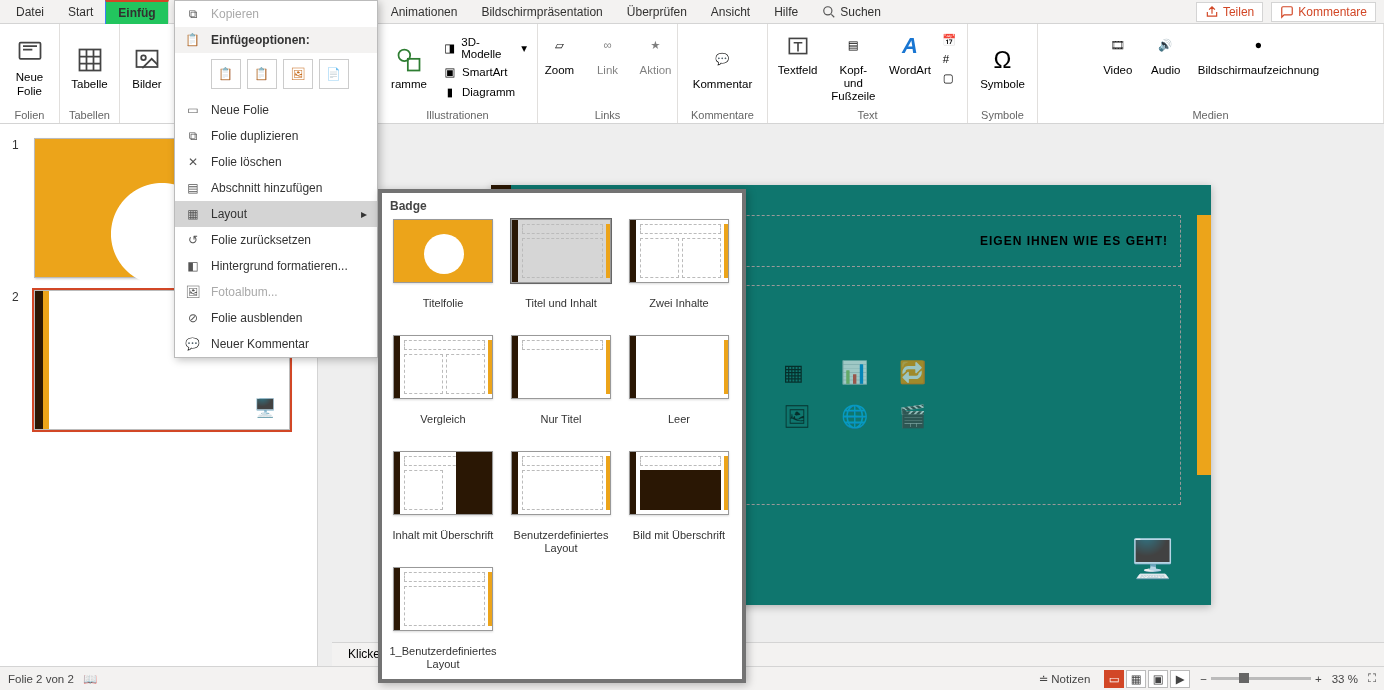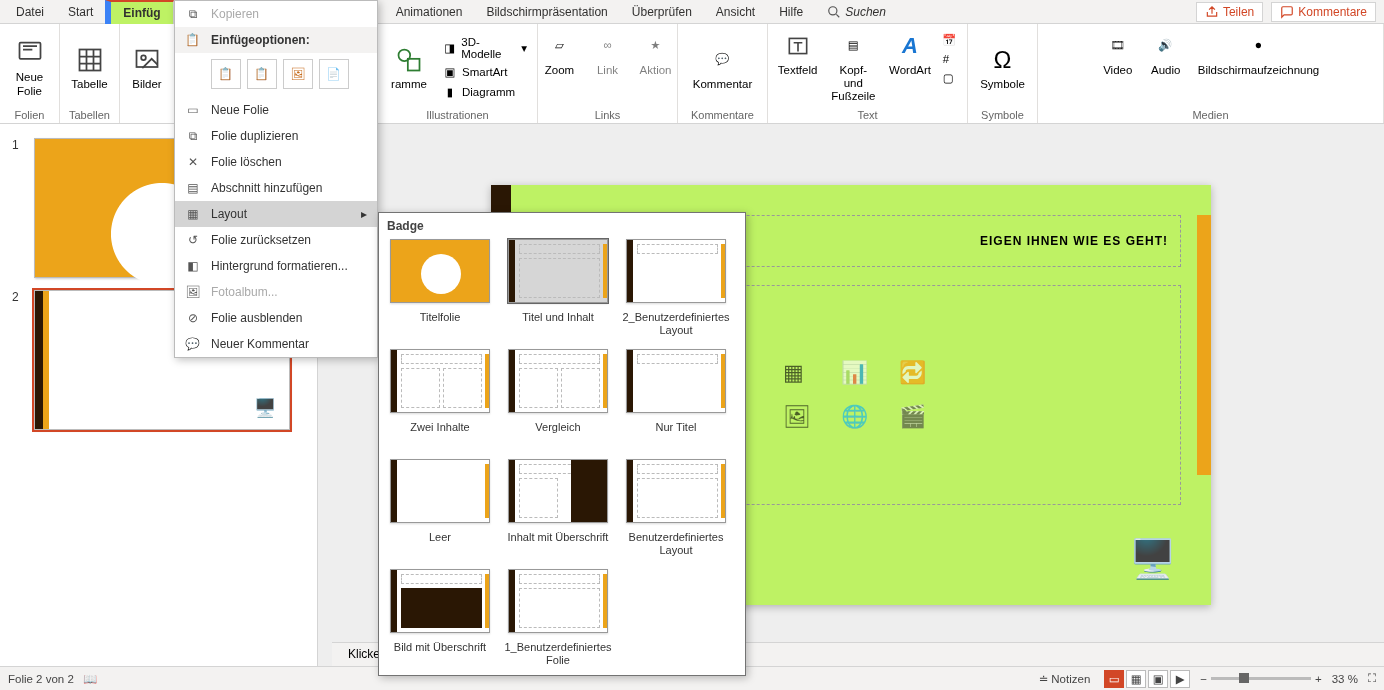--- a/index.html
+++ b/index.html
@@ -1,21 +1,21 @@
 <!DOCTYPE html>
 <html><head>
 <meta charset="utf-8">
 <style>
 * { margin: 0; padding: 0; box-sizing: border-box; font-family: "Segoe UI", sans-serif; }
 body { width: 1384px; height: 690px; background: #fff; overflow: hidden; font-size: 12px; position: relative; }
 
 
 .tab-row { height: 24px; display: flex; align-items: center; border-bottom: 1px solid #d4d4d4; background: #f3f2f1; padding-left: 4px; }
 .tab { padding: 4px 12px; color: #323130; cursor: pointer; }
-.tab.active { background: #bef264; border-top: 2px solid #d24726; border-left: 6px solid #3b82f6; border-right: 1px solid #d4d4d4; font-weight: 600; }
+.tab.active { background: #22c55e; border-top: 2px solid #d24726; border-left: 1px solid #3b82f6; border-right: 1px solid #d4d4d4; font-weight: 600; }
 .right-buttons { margin-left: auto; display: flex; gap: 8px; padding-right: 8px; padding-left: 28px; }
 .right-btn { display: flex; align-items: center; gap: 4px; padding: 2px 8px; border: 1px solid #d4d4d4; background: #fff; color: #d24726; font-size: 12px; }
 .right-btn svg { width: 14px; height: 14px; }
 
 
 .ribbon { height: 100px; display: flex; background: #fff; border-bottom: 1px solid #d4d4d4; }
 .group { border-right: 1px solid #e1dfdd; display: flex; flex-direction: column; justify-content: space-between; padding: 4px 6px 2px; }
 .group-content { display: flex; flex-direction: column; align-items: center; justify-content: center; flex: 1; }
 .group-content.row { flex-direction: row; gap: 4px; align-items: flex-start; }
 .group-label { text-align: center; font-size: 11px; color: #666; padding-top: 2px; }
@@ -30,21 +30,21 @@
 .thumb-row { display: flex; align-items: flex-start; padding: 6px 12px; gap: 10px; }
 .thumb-num { font-size: 12px; color: #333; width: 12px; }
 .thumb { width: 256px; height: 140px; border: 1px solid #bbb; box-shadow: 1px 1px 2px rgba(0,0,0,.2); position: relative; background: #fff; }
 .thumb.sel { outline: 2px solid #d24726; }
 .thumb1-bg { position:absolute; inset:0; background:#eca41a; }
 .thumb2-left { position:absolute; left:0; top:0; width:14px; height:100%; background:#2a1704; }
 .thumb2-left::after{content:"";position:absolute;inset:0;border-right:6px solid #eca41a;}
 .thumb2-ico { position:absolute; right:12px; bottom:10px; font-size:18px; }
 
 .canvas-wrap { flex:1; background:#eee; position:relative; display:flex; align-items:center; justify-content:center; }
-.slide { width:720px; height:420px; background:#bef264; box-shadow:0 2px 8px rgba(0,0,0,.25); position:relative; }
+.slide { width:720px; height:420px; background:#0f766e; box-shadow:0 2px 8px rgba(0,0,0,.25); position:relative; }
 .slide-left { position:absolute; left:0; top:0; width:20px; height:100%; background:#2a1704; }
 .slide-right-bar{position:absolute;right:0;top:30px;width:14px;height:260px;background:#eca41a;}
 .slide-title-box{position:absolute;left:50px;right:30px;top:30px;height:52px;border:1px dashed #999;display:flex;align-items:center;justify-content:flex-end;padding:0 12px;font-weight:800;font-family:Arial Black,Arial;letter-spacing:1px;}
 .slide-body-box{position:absolute;left:50px;right:30px;top:100px;height:220px;border:1px dashed #999;display:flex;align-items:center;justify-content:center;}
 .body-icons{display:grid;grid-template-columns:repeat(3,40px);gap:18px;}
 .body-icons span{font-size:22px;opacity:.6;}
 .slide-pc{position:absolute;right:34px;bottom:24px;font-size:38px;}
 
 .click-bar{position:absolute;left:318px;right:0;bottom:0;height:24px;background:#f3f2f1;border-top:1px solid #d4d4d4;padding:4px 16px;margin-left:14px;}
 
@@ -64,24 +64,24 @@
 .cm-row{display:flex;align-items:center;gap:10px;padding:5px 10px;color:#333;}
 .cm-row.disabled{color:#aaa;}
 .cm-row.highlight{background:#d4d4d4;}
 .cm-row.header{font-weight:600;background:#f3f2f1;}
 .cm-row .ico{width:16px;height:16px;display:flex;align-items:center;justify-content:center;color:#555;}
 .cm-row .arrow{margin-left:auto;}
 .cm-paste-opts{display:flex;gap:6px;padding:6px 10px 8px 36px;}
 .cm-po{width:30px;height:30px;border:1px solid #ccc;display:flex;align-items:center;justify-content:center;color:#c56a1a;}
 
 
-.layout-gallery{position:absolute;left:378px;top:212px;width:368px;background:#fff;border:1px solid #737373;box-shadow:2px 2px 8px rgba(0,0,0,.25);z-index:60;padding:0 0 6px 0;}
+.layout-gallery{position:absolute;left:378px;top:189px;width:368px;background:#fff;border:4px solid #737373;box-shadow:2px 2px 8px rgba(0,0,0,.25);z-index:60;padding:0 0 6px 0;}
 .lg-header{padding:6px 8px;font-weight:600;color:#444;}
 .lg-grid{display:flex;flex-wrap:wrap;gap:10px 12px;padding:0 8px;}
-.lg-item{width:106px;display:flex;flex-direction:column;align-items:center;gap:8px;}
+.lg-item{width:106px;display:flex;flex-direction:column;align-items:center;gap:14px;}
 .lg-thumb{width:100px;height:64px;border:1px solid #999;background:#fff;position:relative;box-shadow:0 1px 2px rgba(0,0,0,.15);}
 .lg-thumb.selected{background:#d6d6d6;outline:1px solid #666;}
 .lg-label{text-align:center;font-size:11px;color:#333;line-height:1.15;min-height:28px;}
 .lt-leftbar{position:absolute;left:0;top:0;width:6px;height:100%;background:#2a1704;}
 .lt-rightbar{position:absolute;right:0;top:4px;width:4px;bottom:4px;background:#eca41a;}
 .lt-title{position:absolute;left:10px;right:7px;top:4px;height:10px;border:1px dashed #bbb;}
 .lt-body{position:absolute;left:10px;right:7px;top:18px;bottom:4px;border:1px dashed #bbb;}
 .lt-bodyL{position:absolute;left:10px;width:40%;top:18px;bottom:4px;border:1px dashed #bbb;}
 .lt-bodyR{position:absolute;right:7px;width:40%;top:18px;bottom:4px;border:1px dashed #bbb;}
 .lt1-bg{position:absolute;inset:0;background:#eca41a;}
@@ -95,21 +95,21 @@
 <div class="tab-row">
   <div class="tab">Datei</div>
   <div class="tab">Start</div>
   <div class="tab active">Einfüg</div>
   <div style="width:210px"></div>
   <div class="tab">Animationen</div>
   <div class="tab">Bildschirmpräsentation</div>
   <div class="tab">Überprüfen</div>
   <div class="tab">Ansicht</div>
   <div class="tab">Hilfe</div>
-  <div class="tab" style="display:flex;align-items:center;gap:4px;font-style:italic;">
+  <div class="tab" style="display:flex;align-items:center;gap:4px;">
     <svg width="14" height="14" viewBox="0 0 24 24" fill="none" stroke="#555" stroke-width="2">
         <circle cx="10" cy="10" r="7"></circle>
         <path d="m21 21-5-5"></path>
       </svg>
     <span>Suchen</span>
   </div>
   <div class="right-buttons">
     <div class="right-btn">
       <svg viewBox="0 0 24 24" fill="none" stroke="#d24726" stroke-width="2">
           <path d="M4 12v7h16v-7M12 3v12M7 8l5-5 5 5"></path>
@@ -427,28 +427,20 @@
           <div class="lt-title"></div>
           <div class="lt-body"></div>
         </div>
         <div class="lg-label">Titel und Inhalt</div>
       </div>
       <div class="lg-item">
         <div class="lg-thumb">
           <div class="lt-leftbar"></div>
           <div class="lt-rightbar"></div>
           <div class="lt-title"></div>
-        </div>
-        <div class="lg-label">2_Benutzerdefiniertes Layout</div>
-      </div>
-      <div class="lg-item">
-        <div class="lg-thumb">
-          <div class="lt-leftbar"></div>
-          <div class="lt-rightbar"></div>
-          <div class="lt-title"></div>
           <div class="lt-bodyL"></div>
           <div class="lt-bodyR"></div>
         </div>
         <div class="lg-label">Zwei Inhalte</div>
       </div>
       <div class="lg-item">
         <div class="lg-thumb">
           <div class="lt-leftbar"></div>
           <div class="lt-rightbar"></div>
           <div class="lt-title"></div>
@@ -499,16 +491,16 @@
         </div>
         <div class="lg-label">Bild mit Überschrift</div>
       </div>
       <div class="lg-item">
         <div class="lg-thumb">
           <div class="lt-leftbar"></div>
           <div class="lt-rightbar"></div>
           <div class="lt-title"></div>
           <div class="lt-body"></div>
         </div>
-        <div class="lg-label">1_Benutzerdefiniertes Folie</div>
+        <div class="lg-label">1_Benutzerdefiniertes Layout</div>
       </div>
     </div>
 </div>
 
 </body></html>

